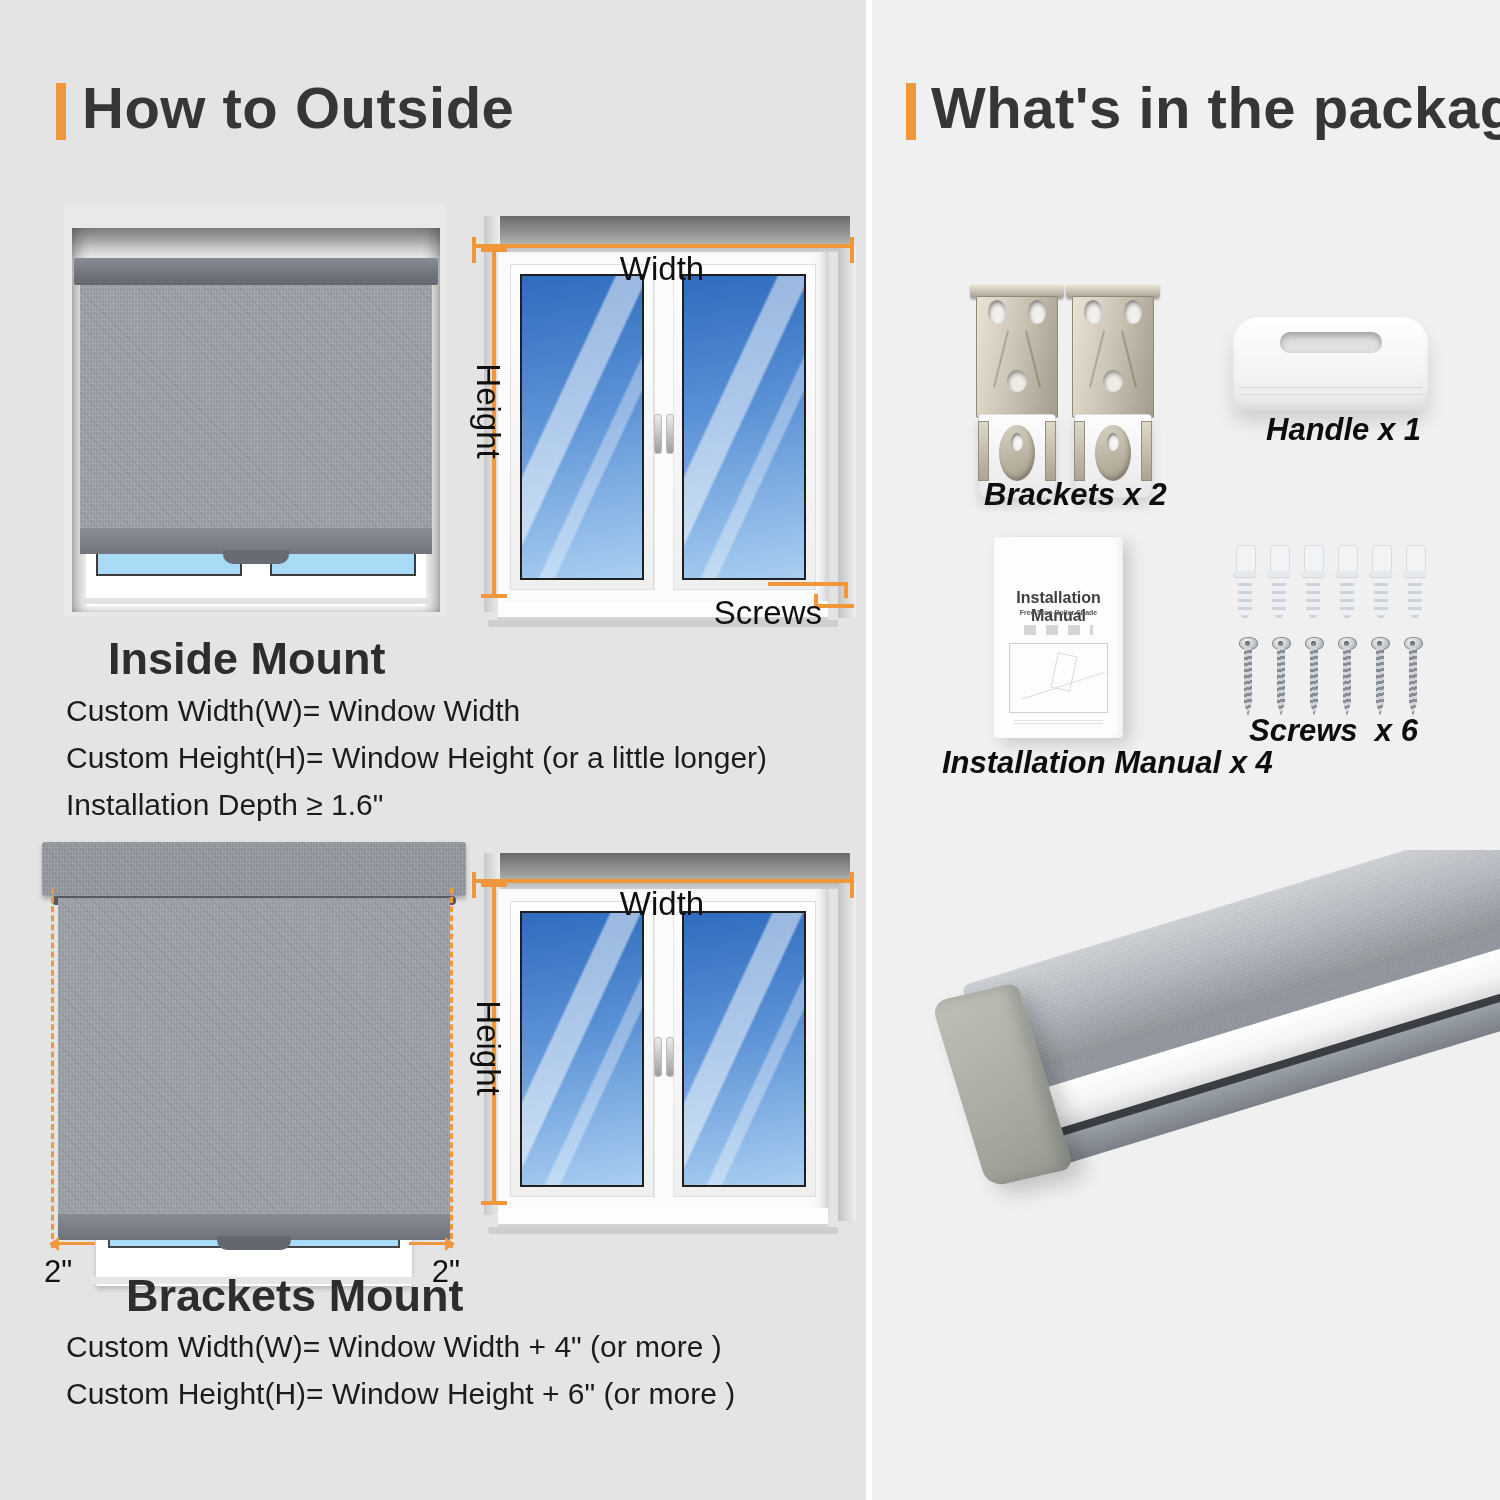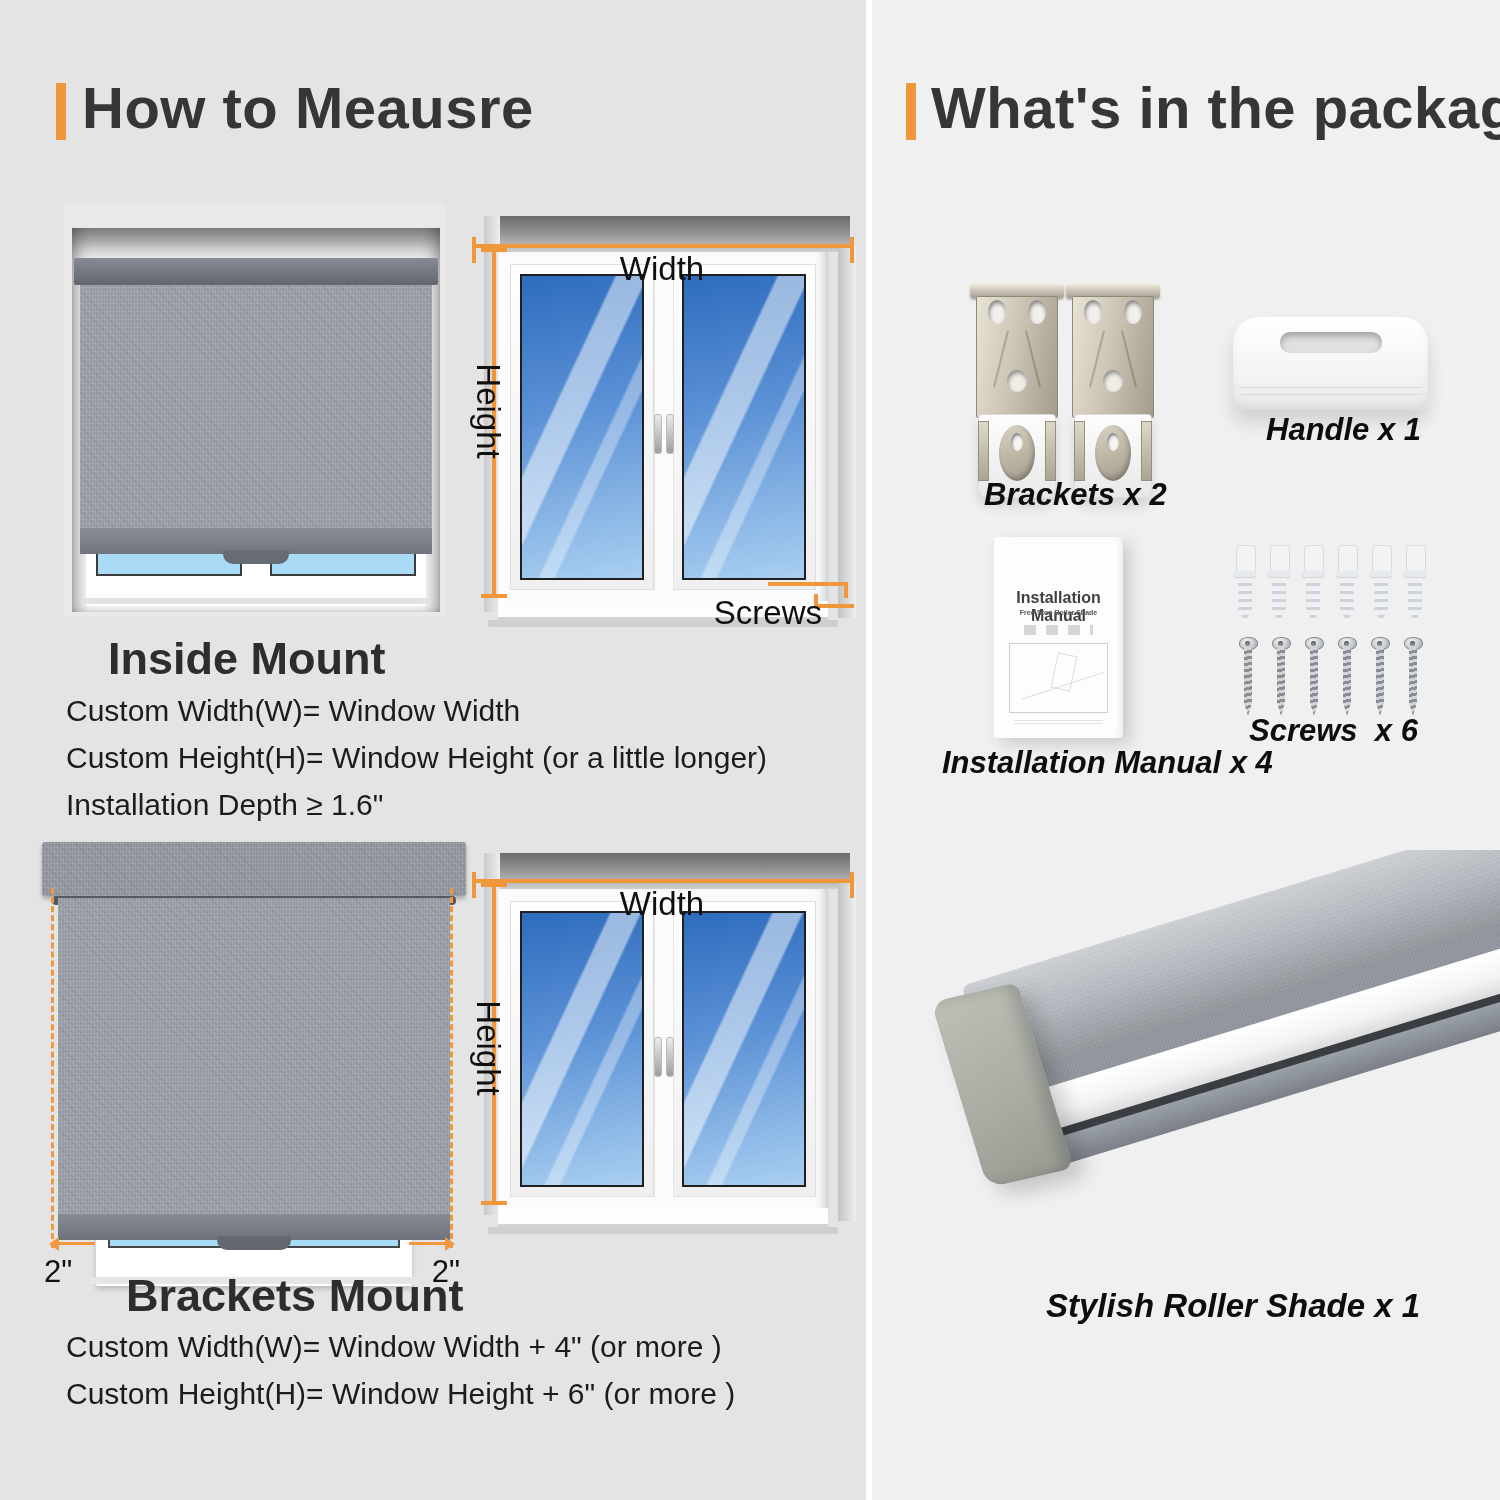--- a/index.html
+++ b/index.html
@@ -210,21 +210,21 @@
 </style>
 </head>
 <body>
 
 <div class="canvas">
 
   <div class="abs panel-right-bg"></div>
   <div class="abs divider"></div>
 
   <div class="abs accent-bar" style="left:56px;top:83px;"></div>
-  <div class="abs sec-title" style="left:82px;top:74px;">How to Meausre</div>
+  <div class="abs sec-title" style="left:82px;top:74px;">How to Outside</div>
 
   <div class="abs photo1">
     <div class="abs ph-reveal">
       <div class="abs ph-window">
         <div class="abs ph-pane l"></div>
         <div class="abs ph-pane r"></div>
         <div class="abs ph-sill"></div>
       </div>
       <div class="abs in-cassette"></div>
       <div class="abs in-fabric linen"></div>
@@ -428,15 +428,14 @@
   <div class="abs shade-wrap">
     <div class="abs shade-group">
       <div class="abs sh-topface"></div>
       <div class="abs sh-frontlip"></div>
       <div class="abs sh-roll"></div>
       <div class="abs sh-slot"></div>
       <div class="abs sh-lip2"></div>
       <div class="abs sh-cap"></div>
     </div>
   </div>
-  <div class="abs caption" style="left:1046px;top:1287px;font-size:33px;">Stylish Roller Shade x 1</div>
 
 </div>
 
 </body></html>

